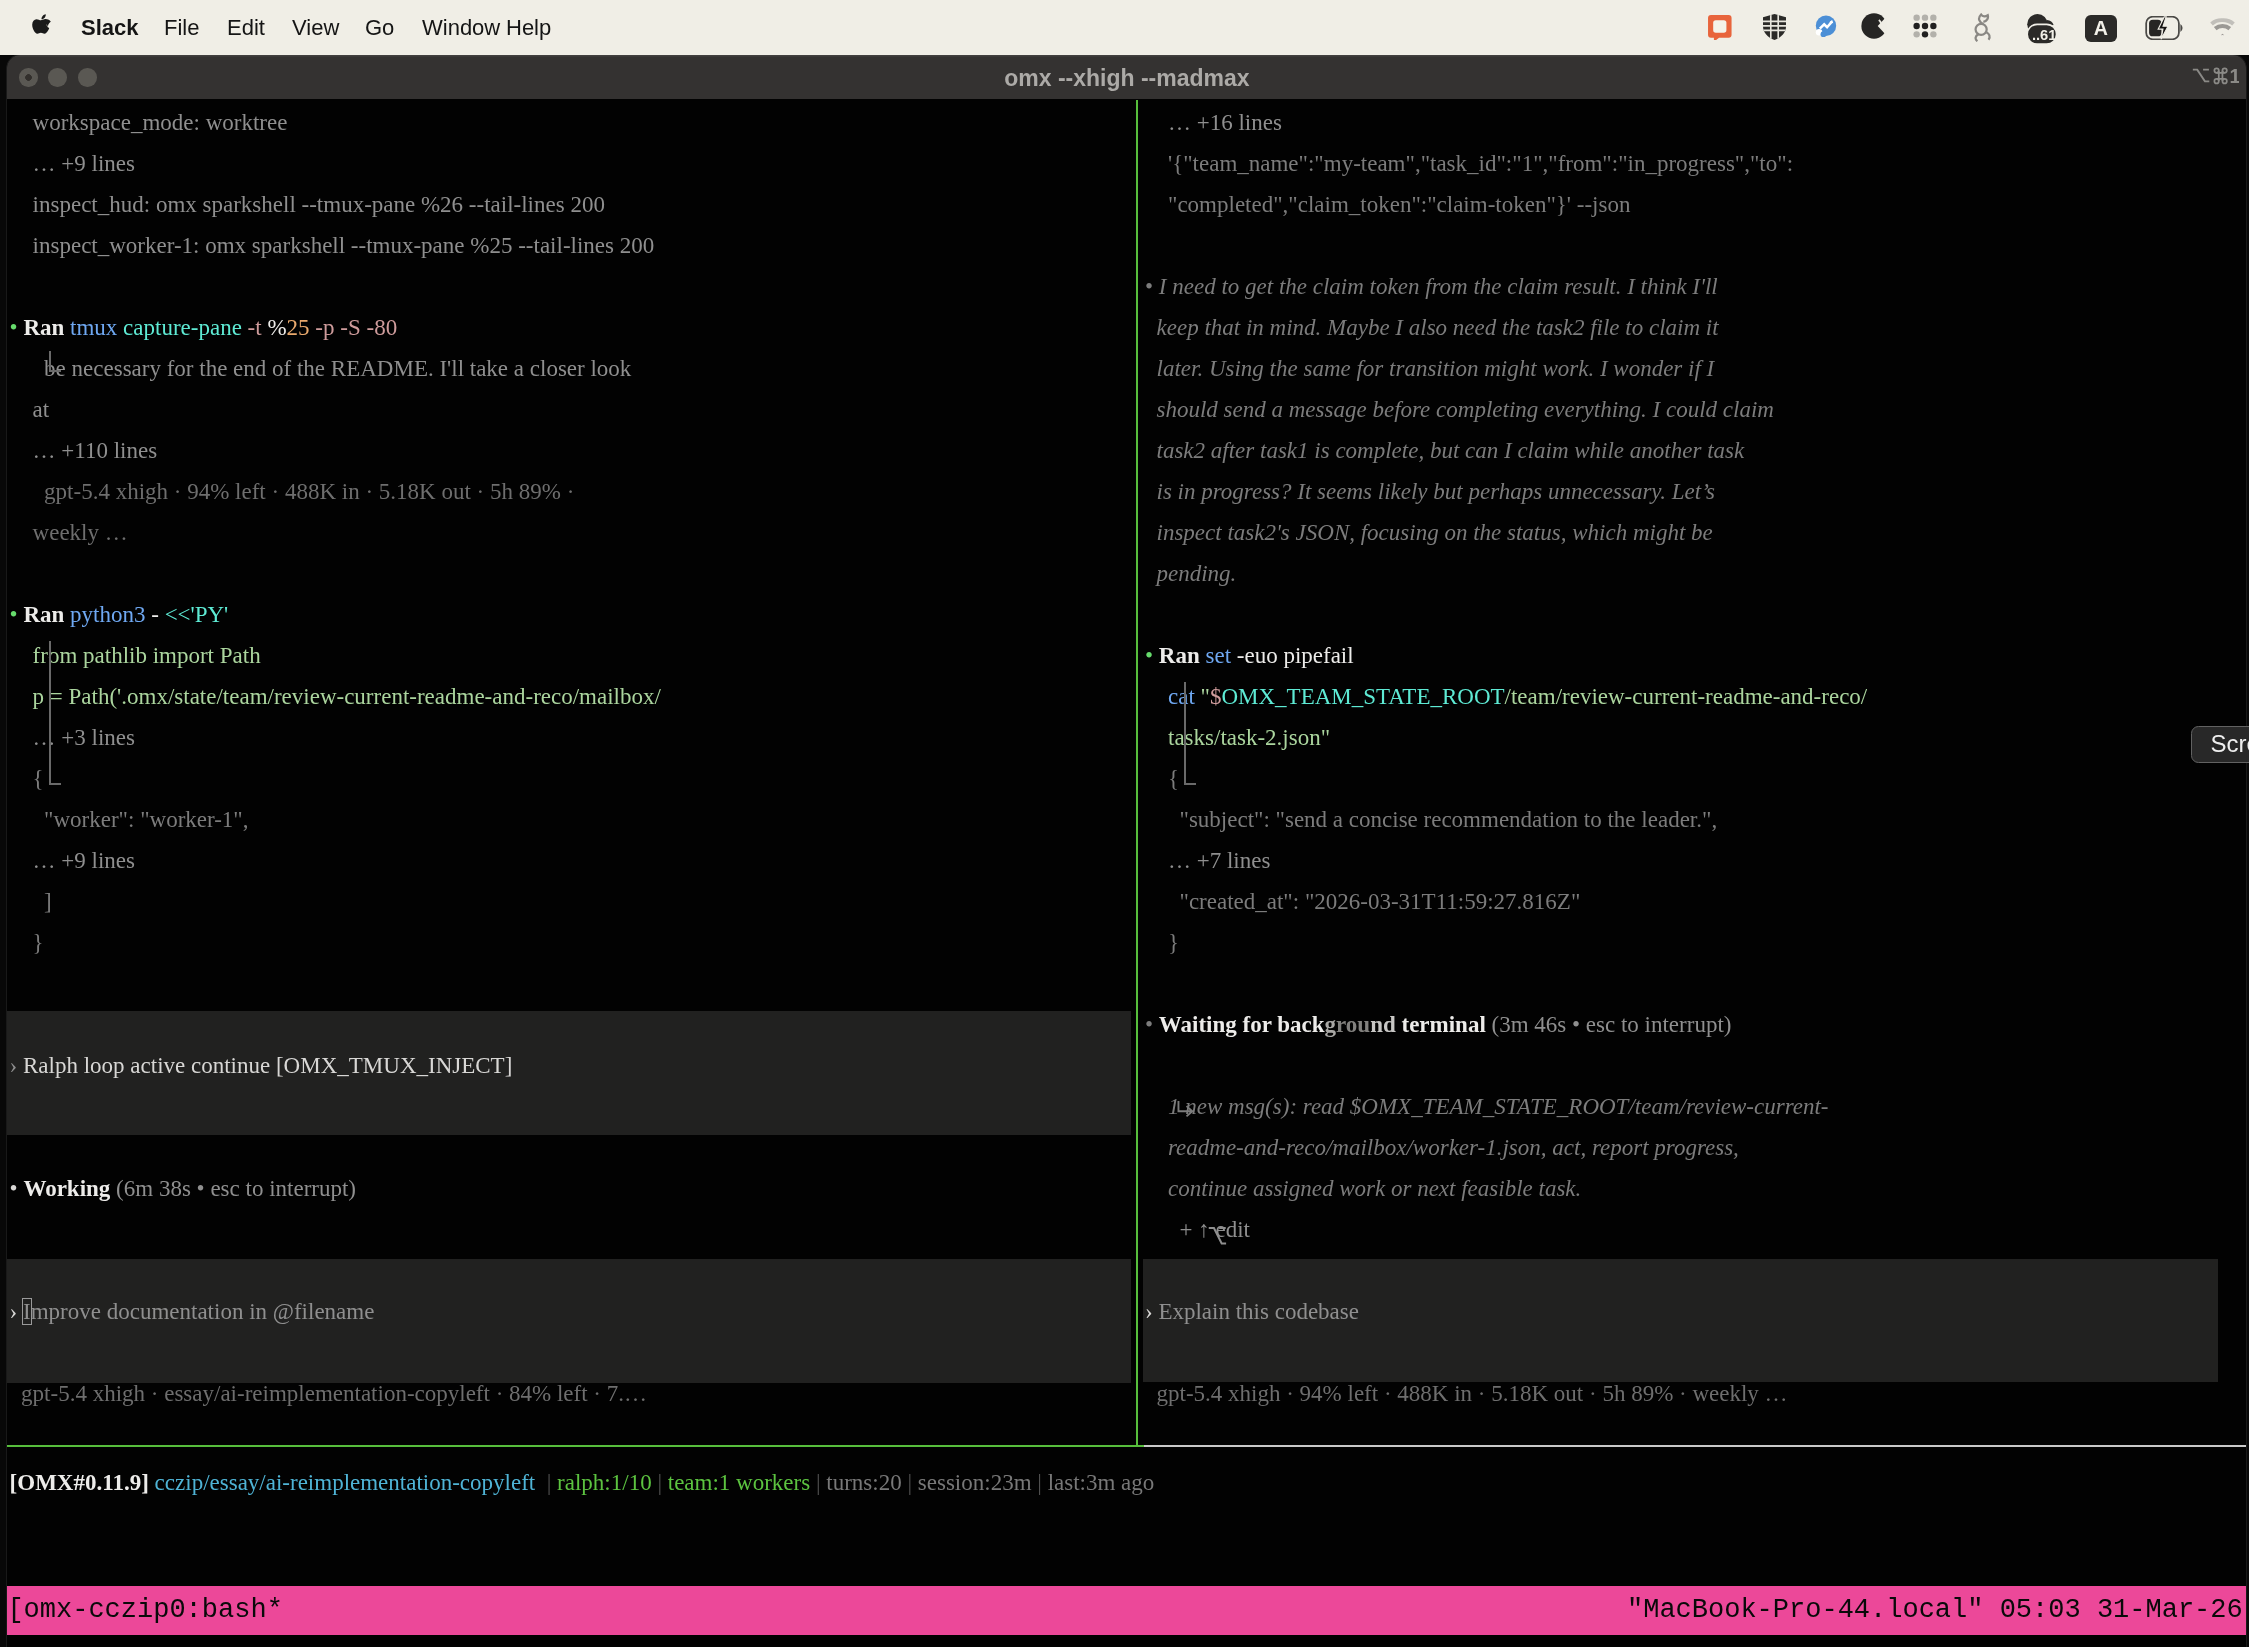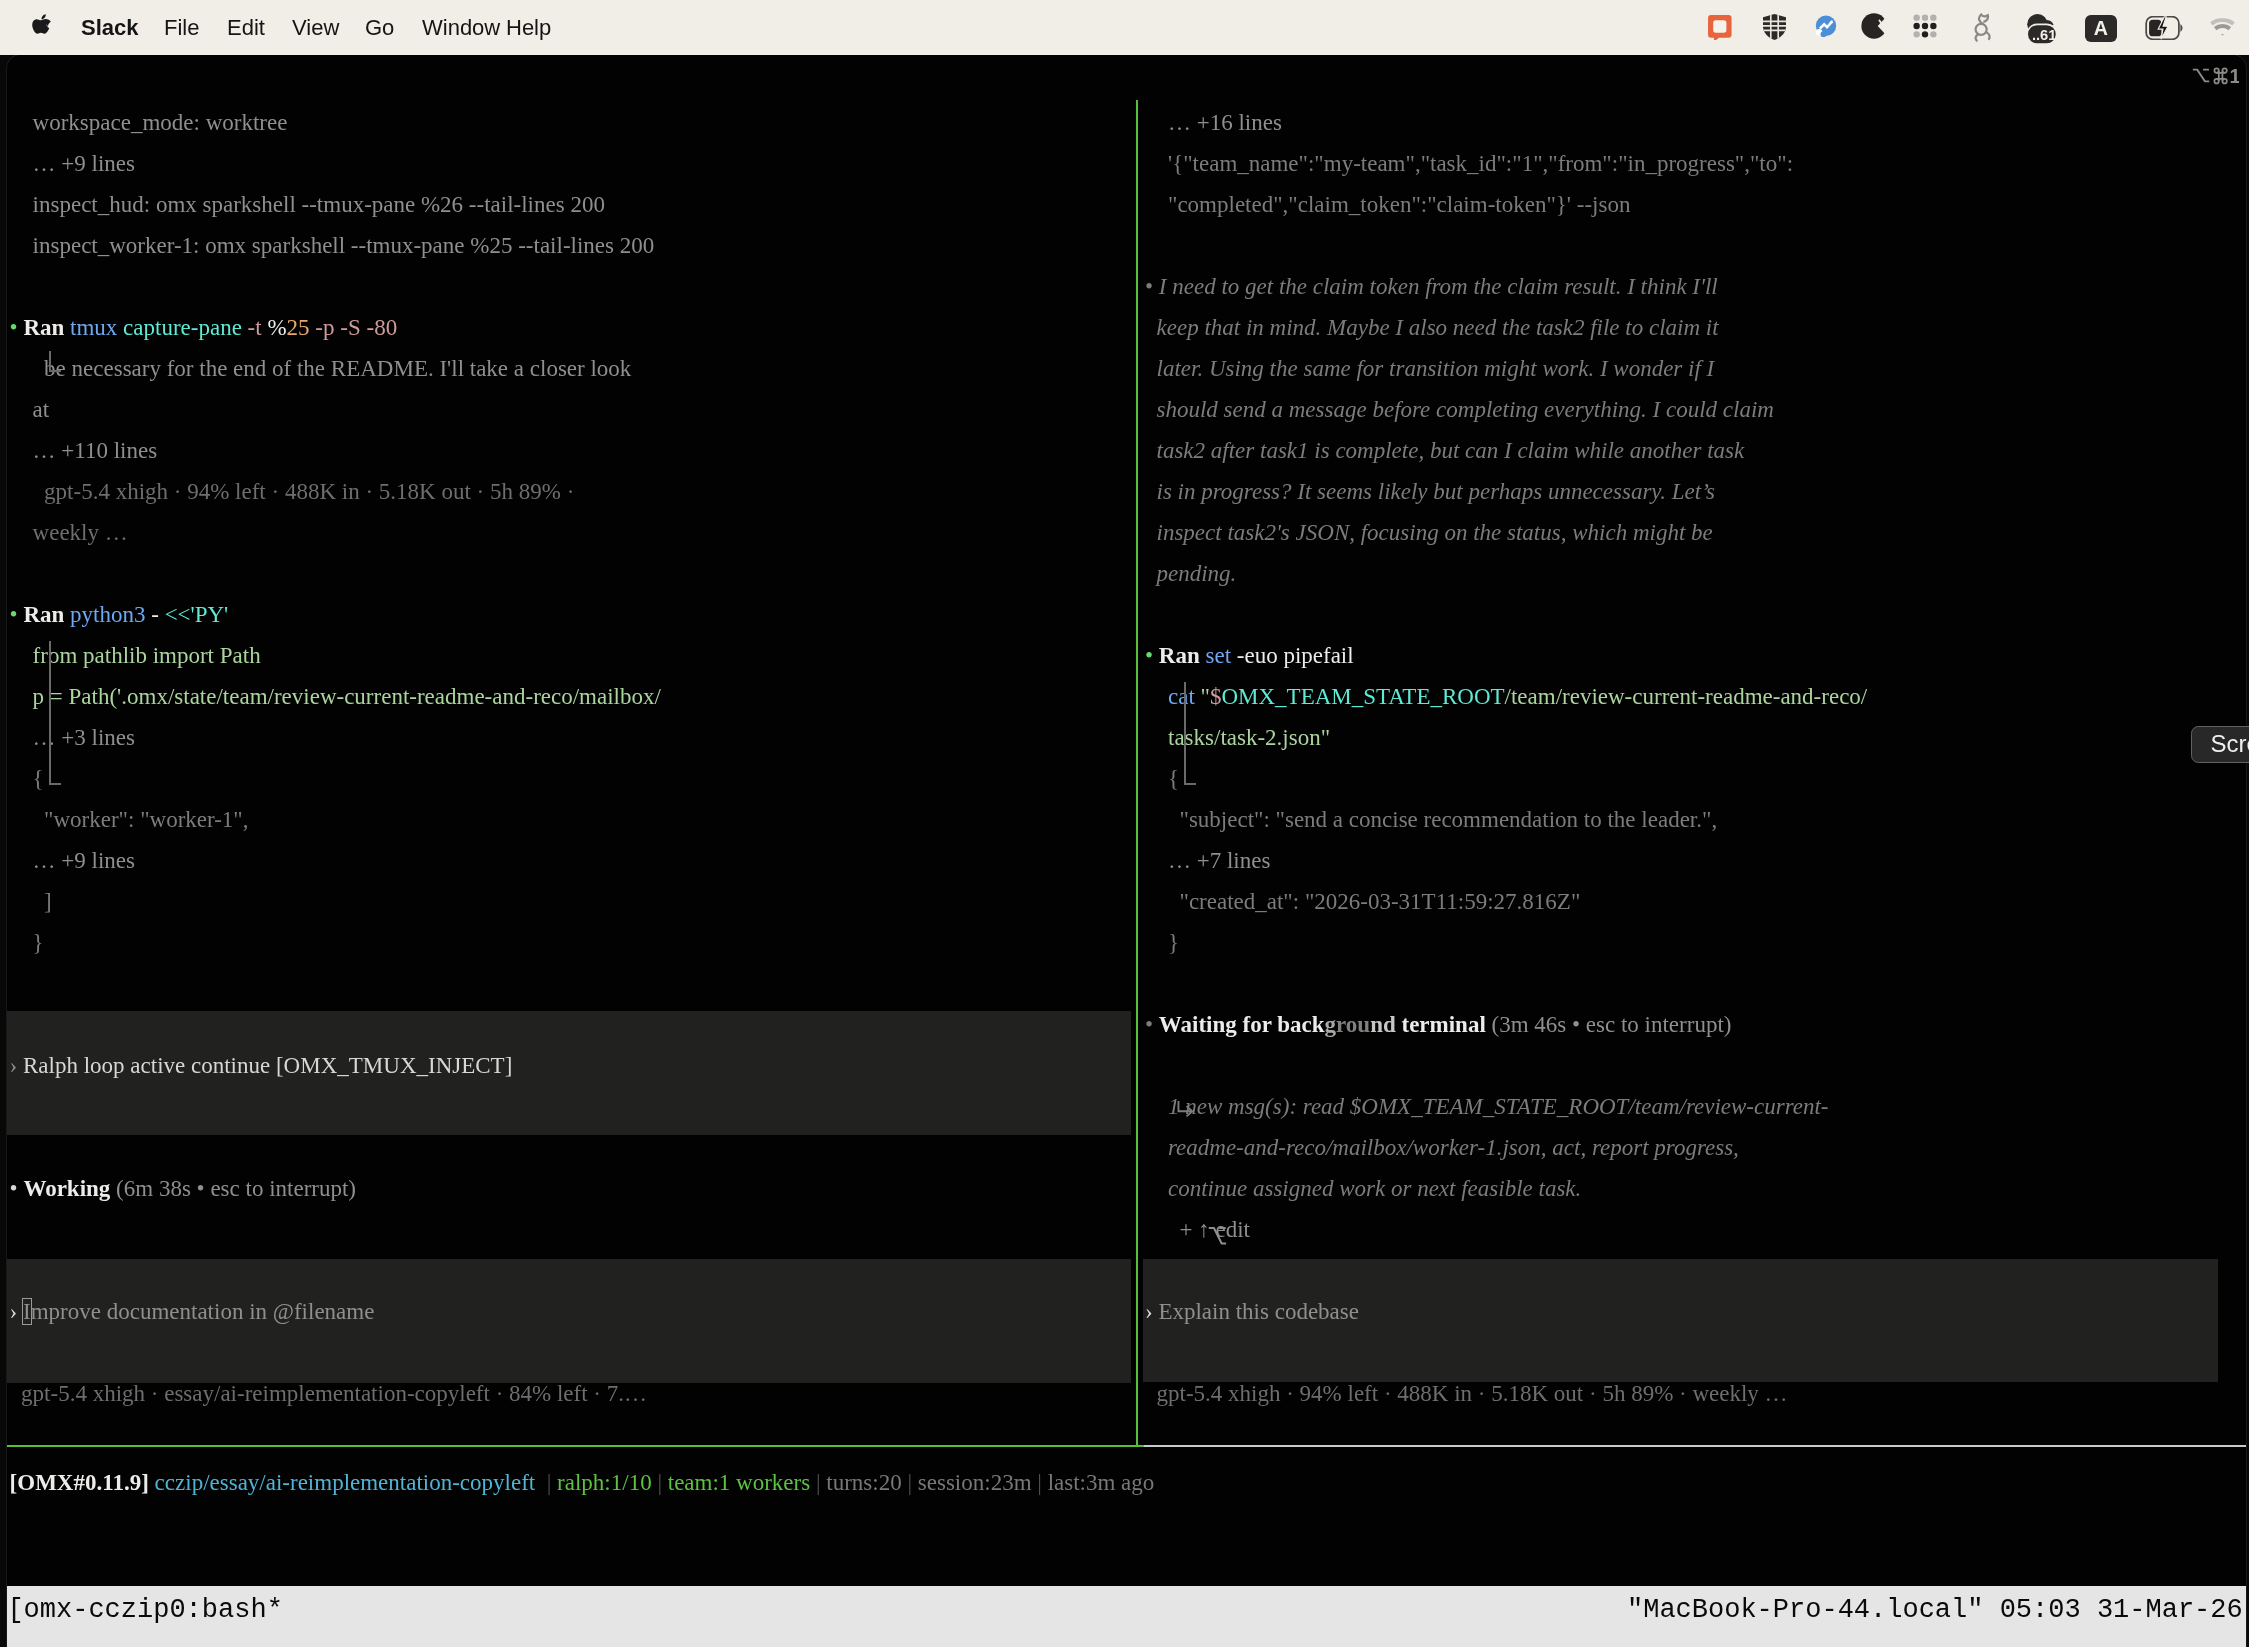--- a/index.html
+++ b/index.html
@@ -27,21 +27,21 @@
 .gr{color:#ABD59E}
 .bu{color:#66DB6C}
 .sh1{color:#A9A8A5}.sh2{color:#82817E}.sh3{color:#C8C7C5}
 .cur{outline:1.5px solid #9A9A9A;outline-offset:-0.7px}
 .box{background:#212120}
 .vln{width:1.8px;background:#6A6A6A}
 .hln{height:1.8px;background:#6A6A6A}
 #divider{left:1136px;top:100px;width:2.2px;height:1346px;background:#57BE3C}
 #hsepL{left:7.4px;top:1445px;width:1137px;height:2.2px;background:#57BE3C}
 #hsepR{left:1144px;top:1445px;width:1102px;height:2.2px;background:#C9C9C9}
-#tmuxbar{left:7.4px;top:1586px;width:2239px;height:61px;background:#e5e5e5;font-family:"Liberation Mono",monospace;font-size:27px;color:#0A0A0A;line-height:49px;white-space:pre}
+#tmuxbar{left:7.4px;top:1586px;width:2239px;height:49px;background:#ec4899;font-family:"Liberation Mono",monospace;font-size:27px;color:#0A0A0A;line-height:49px;white-space:pre}
 #tooltip{left:2191px;top:726px;width:96px;height:37px;background:#282828;border:1.5px solid #626262;border-radius:7.4px;color:#EFEFEF;font-size:24px;line-height:34px;padding-left:18.5px}
 .cyan{color:#4FB4D6}
 .sgrn{color:#5CC340}
 .sgry{color:#787878}
 .ssep{color:#4F4F4F}
 </style></head>
 <body>
 <div class="abs" id="menubar">
     <div class="mitem mbold" style="left:81px">Slack</div>
     <div class="mitem" style="left:164px">File</div>
@@ -129,20 +129,26 @@
     <g fill="#9B9995">
       <path d="M18.5 24.2 23 28a6 6 0 0 0-9 0zM18.5 16.3a12.6 12.6 0 0 1 8.2 3l3.6-4.3a18.3 18.3 0 0 0-23.6 0l3.6 4.3a12.6 12.6 0 0 1 8.2-3z"></path>
       <path d="M18.5 8.2c5 0 9.6 1.8 13.2 4.7l3.6-4.3A24 24 0 0 0 18.5 3 24 24 0 0 0 1.7 8.6l3.6 4.3a18.3 18.3 0 0 1 13.2-4.7z" opacity=".55"></path>
     </g>
   </svg>
 
 <div class="abs" id="window">
   <div class="abs box" style="left:0px;top:956px;width:1124px;height:124px"></div>
   <div class="abs box" style="left:0px;top:1204px;width:1124px;height:124px"></div>
   <div class="abs box" style="left:1136px;top:1204px;width:1075px;height:123px"></div>
+  <div id="titlebar">
+    <div class="tl" style="left:11.8px;background:radial-gradient(circle,#322F2C 0 3.1px,#5A5853 3.4px)"></div>
+    <div class="tl" style="left:41px;"></div>
+    <div class="tl" style="left:71px"></div>
+    <div id="wtitle">omx --xhigh --madmax</div>
+  </div>
 </div>
 <pre class="pane abs " style="left:9.6px;top:102px"><div><span class="g">    workspace_mode: worktree</span></div><div><span class="g">    … +9 lines</span></div><div><span class="g">    inspect_hud: omx sparkshell --tmux-pane %26 --tail-lines 200</span></div><div><span class="g">    inspect_worker-1: omx sparkshell --tmux-pane %25 --tail-lines 200</span></div><div></div><div><span class="bu">•</span> <span class="w b">Ran</span> <span class="bl">tmux</span> <span class="lv">capture-pane</span> <span class="rs">-t</span> <span class="w">%</span><span class="o">25</span> <span class="rs">-p</span> <span class="rs">-S</span> <span class="rs">-80</span></div><div><span class="g">      be necessary for the end of the README. I'll take a closer look</span></div><div><span class="g">    at</span></div><div><span class="g">    … +110 lines</span></div><div><span class="x">      gpt-5.4 xhigh · 94% left · 488K in · 5.18K out · 5h 89% ·</span></div><div><span class="x">    weekly …</span></div><div></div><div><span class="bu">•</span> <span class="w b">Ran</span> <span class="bl">python3</span><span class="w"> - </span><span class="lv">&lt;&lt;'PY'</span></div><div><span class="gr">    from pathlib import Path</span></div><div><span class="gr">    p = Path('.omx/state/team/review-current-readme-and-reco/mailbox/</span></div><div><span class="g">    … +3 lines</span></div><div><span class="d">    {</span></div><div><span class="d">      "worker": "worker-1",</span></div><div><span class="g">    … +9 lines</span></div><div><span class="d">      ]</span></div><div><span class="d">    }</span></div><div></div><div></div><div><span class="g">› </span><span class="w2">Ralph loop active continue [OMX_TMUX_INJECT]</span></div><div></div><div></div><div><span class="w2">• </span><span class="w b">Working</span><span class="g"> (6m 38s • esc to interrupt)</span></div><div></div><div></div><div><span class="w2">› </span><span class="g cur">I</span><span class="g">mprove documentation in @filename</span></div><div></div><div><span class="x">  gpt-5.4 xhigh · essay/ai-reimplementation-copyleft · 84% left · 7.…</span></div></pre>
 <pre class="pane abs " style="left:1145px;top:102px"><div><span class="g">    … +16 lines</span></div><div><span class="d">    '{"team_name":"my-team","task_id":"1","from":"in_progress","to":</span></div><div><span class="d">    "completed","claim_token":"claim-token"}' --json</span></div><div></div><div><span class="d">• </span><span class="d i">I need to get the claim token from the claim result. I think I'll</span></div><div><span class="d i">  keep that in mind. Maybe I also need the task2 file to claim it</span></div><div><span class="d i">  later. Using the same for transition might work. I wonder if I</span></div><div><span class="d i">  should send a message before completing everything. I could claim</span></div><div><span class="d i">  task2 after task1 is complete, but can I claim while another task</span></div><div><span class="d i">  is in progress? It seems likely but perhaps unnecessary. Let’s</span></div><div><span class="d i">  inspect task2's JSON, focusing on the status, which might be</span></div><div><span class="d i">  pending.</span></div><div></div><div><span class="bu">•</span> <span class="w b">Ran</span> <span class="bl">set</span><span class="w"> -euo pipefail</span></div><div>    <span class="bl">cat</span> <span class="gr">"</span><span class="rs">$</span><span class="lv">OMX_TEAM_STATE_ROOT</span><span class="gr">/team/review-current-readme-and-reco/</span></div><div><span class="gr">    tasks/task-2.json"</span></div><div><span class="d">    {</span></div><div><span class="d">      "subject": "send a concise recommendation to the leader.",</span></div><div><span class="g">    … +7 lines</span></div><div><span class="d">      "created_at": "2026-03-31T11:59:27.816Z"</span></div><div><span class="d">    }</span></div><div></div><div><span class="d">• </span><span class="w b">Waiting for back</span><span class="sh1 b">g</span><span class="sh2 b">rou</span><span class="sh3 b">nd</span><span class="w b"> terminal</span><span class="g"> (3m 46s • esc to interrupt)</span></div><div></div><div><span class="g">    </span><span class="d i">1 new msg(s): read $OMX_TEAM_STATE_ROOT/team/review-current-</span></div><div><span class="d i">    readme-and-reco/mailbox/worker-1.json, act, report progress,</span></div><div><span class="d i">    continue assigned work or next feasible task.</span></div><div><span class="g">      + ↑ edit</span></div><div></div><div><span class="w2">› </span><span class="g">Explain this codebase</span></div><div></div><div><span class="x">  gpt-5.4 xhigh · 94% left · 488K in · 5.18K out · 5h 89% · weekly …</span></div></pre>
 
 <div class="abs vln" style="left:49px;top:351px;height:20px"></div>
 <div class="abs hln" style="left:49px;top:370px;width:11.8px"></div>
 <div class="abs vln" style="left:49px;top:641px;height:144px"></div>
 <div class="abs hln" style="left:49px;top:783px;width:11.8px"></div>
 <div class="abs vln" style="left:1184px;top:682px;height:103px"></div>
 <div class="abs hln" style="left:1184px;top:783px;width:11.8px"></div>

